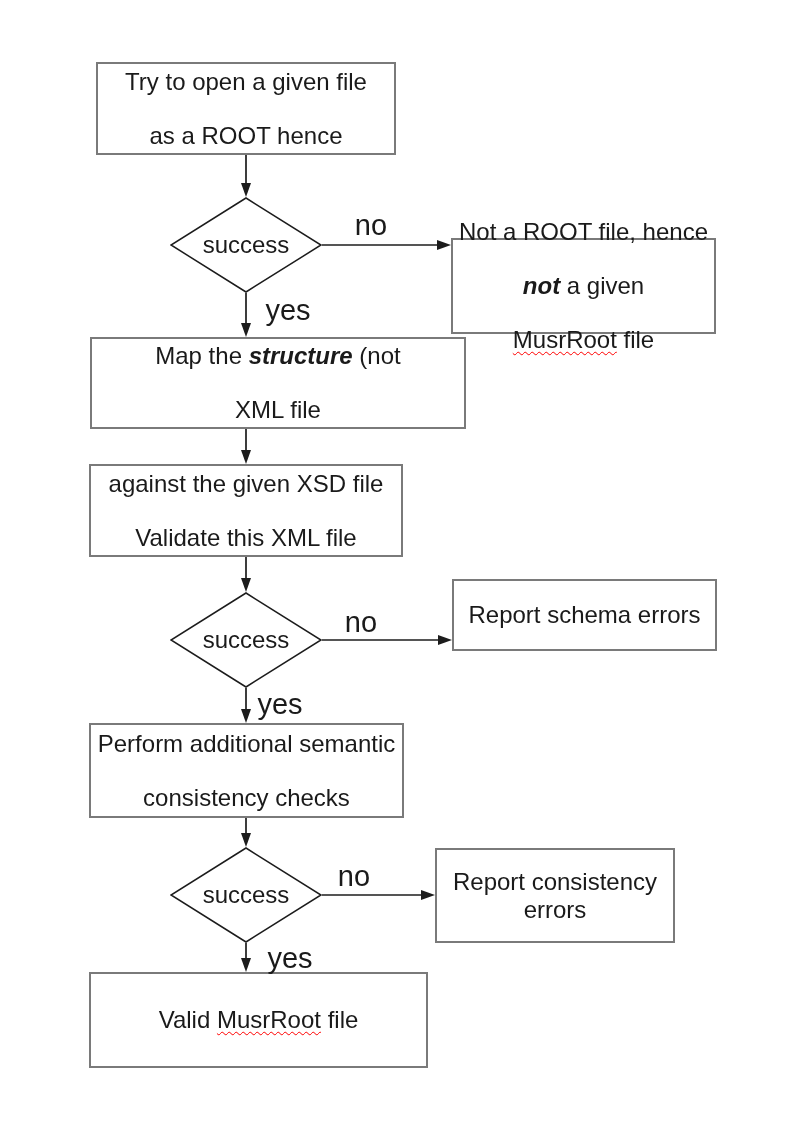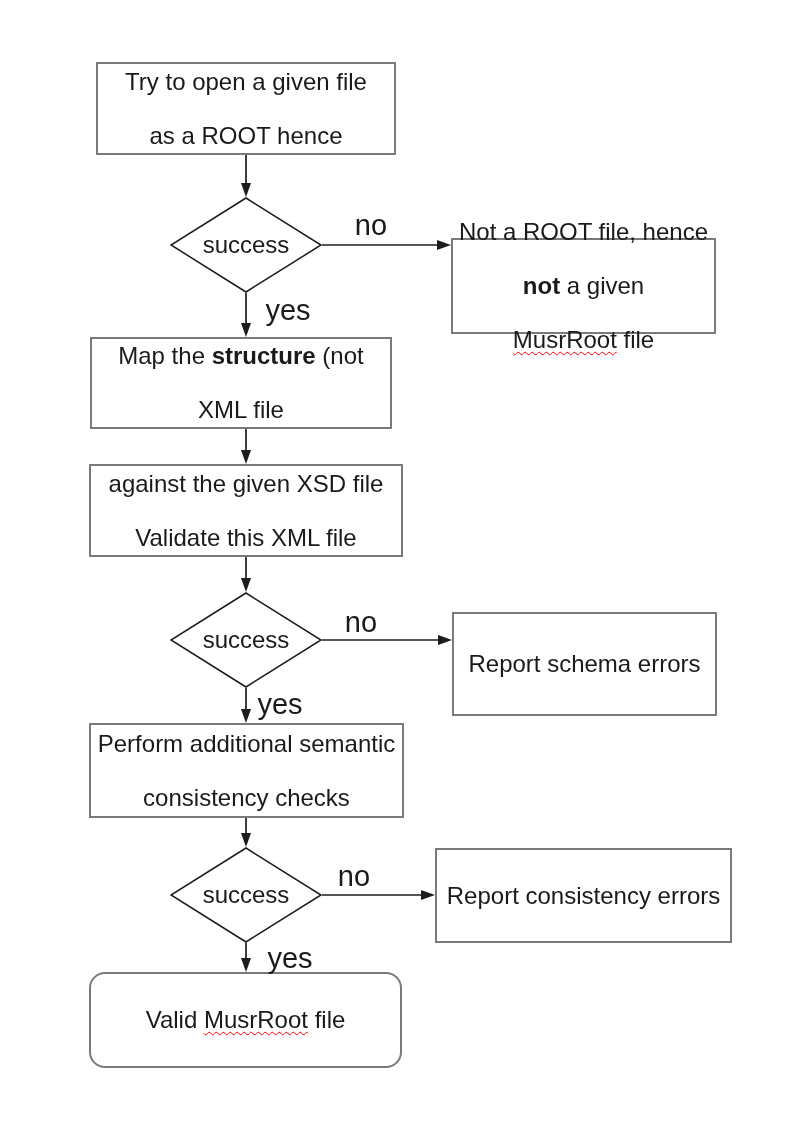--- a/index.html
+++ b/index.html
@@ -67,20 +67,21 @@
   .edge-label {
     position: absolute;
     font-size: 29px;
     line-height: 28px;
     width: 60px;
     text-align: center;
     background: transparent;
   }
   .em {
     font-weight: bold;
+    font-style: italic;
   }
   .spell {
     text-decoration-line: underline;
     text-decoration-style: wavy;
     text-decoration-color: var(--spell, #ff0000);
     text-decoration-thickness: 1px;
     text-underline-offset: 3px;
     text-decoration-skip-ink: none;
   }
 </style>
@@ -136,44 +137,44 @@
     <div>Try to open a given file</div>
     <div>as a ROOT hence</div>
   </div>
 
   <div class="node process" style="left:451px; top:197px; width:265px; height:96px;margin-top:41px;">
     <div>Not a ROOT file, hence</div>
     <div><span class="em">not</span><span> a given</span></div>
     <div><span class="spell">MusrRoot</span><span> file</span></div>
   </div>
 
-  <div class="node process" style="left:90px; top:337px; width:302px; height:92px;">
+  <div class="node process" style="left:90px; top:337px; width:376px; height:92px;">
     <div><span>Map the </span><span class="em">structure</span><span> (not</span></div>
     <div>XML file</div>
   </div>
 
   <div class="node process" style="left:89px; top:464px; width:314px; height:93px;">
     <div>against the given XSD file</div>
     <div>Validate this XML file</div>
   </div>
 
-  <div class="node process" style="left:452px; top:612px; width:265px; height:104px;">
+  <div class="node process" style="left:452px; top:579px; width:265px; height:72px;">
     <div>Report schema errors</div>
   </div>
 
   <div class="node process" style="left:89px; top:723px; width:315px; height:95px;">
     <div>Perform additional semantic</div>
     <div>consistency checks</div>
   </div>
 
-  <div class="node process" style="left:435px; top:848px; width:297px; height:95px;">
+  <div class="node process" style="left:435px; top:848px; width:240px; height:95px;">
     <div>Report consistency errors</div>
   </div>
 
-  <div class="node process" style="left:89px; top:972px; width:313px; height:96px;border-radius:16px;">
+  <div class="node process" style="left:89px; top:972px; width:339px; height:96px;">
     <div><span>Valid </span><span class="spell">MusrRoot</span><span> file</span></div>
   </div>
 
   <div class="node decision" style="left:170px; top:197px; width:152px; height:96px;">
     <svg viewBox="0 0 152 96" xmlns="http://www.w3.org/2000/svg">
       <polygon points="76,1 151,48 76,95 1,48"></polygon>
     </svg>
     <span class="decision-label">success</span>
   </div>
 

